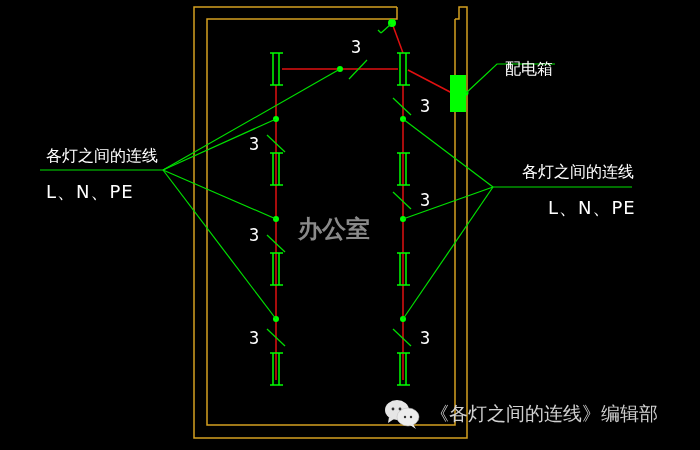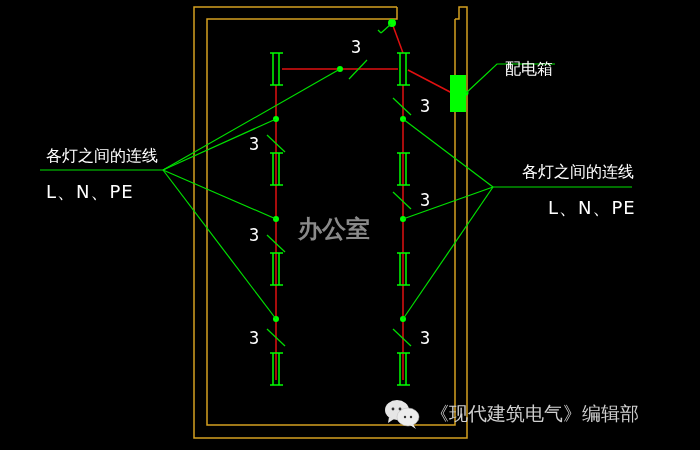--- a/index.html
+++ b/index.html
@@ -152,13 +152,13 @@
 <svg class="wechat" style="left:383px; top:398px;" width="40" height="32" viewBox="0 0 40 32">
   <ellipse cx="14" cy="12" rx="12" ry="10" fill="#e6e6e6"></ellipse>
   <polygon points="6,19 5,25 11,21" fill="#e6e6e6"></polygon>
   <ellipse cx="25" cy="19" rx="11" ry="9" fill="#ededed" stroke="#bbb" stroke-width="0.5"></ellipse>
   <polygon points="30,26 33,31 27,27" fill="#ededed"></polygon>
   <circle cx="10" cy="11" r="1.4" fill="#333"></circle>
   <circle cx="17" cy="11" r="1.4" fill="#333"></circle>
   <circle cx="22" cy="19" r="1.2" fill="#333"></circle>
   <circle cx="28" cy="19" r="1.2" fill="#333"></circle>
 </svg>
-<div class="footer" style="left:430px; top:401px;">《现代建筑电气》编辑部</div>
+<div class="footer" style="left:430px; top:401px;">《各灯之间的连线》编辑部</div>
 
 </body></html>

